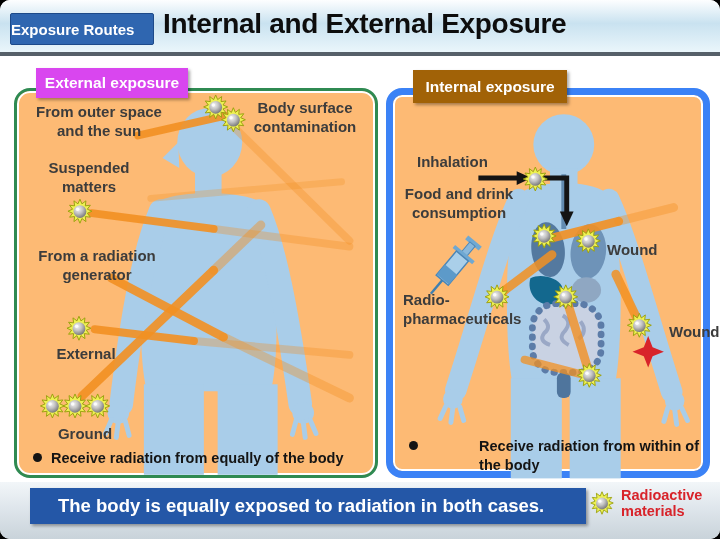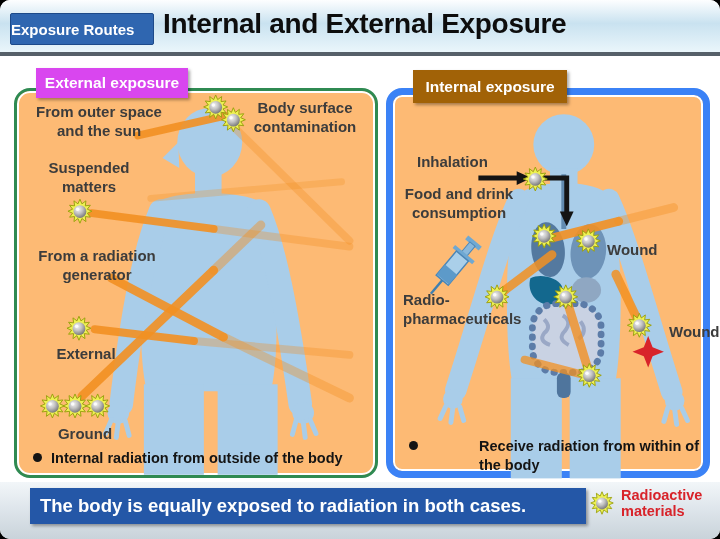--- a/index.html
+++ b/index.html
@@ -28,21 +28,21 @@
   .lbl{position:absolute;z-index:2;color:#3c3c3c;font-weight:700;font-size:15px;line-height:1.26;text-align:center;}
   .lbl.la{text-align:left;}
   .bullet-row{position:absolute;z-index:2;display:flex;align-items:flex-start;color:#141414;font-weight:700;font-size:14.5px;line-height:1.3;text-align:left;}
   .bullet-dot{width:9px;height:9px;border-radius:50%;background:#141414;margin:4px 9px 0 0;flex:0 0 auto;}
 
   
   .bottom-zone{position:absolute;left:0;top:482px;width:720px;height:57px;
     background:linear-gradient(180deg,#f2f6f9 0%,#dfe6ec 45%,#c9d3da 100%);z-index:0;}
   .bottom-bar{position:absolute;left:30px;top:488px;width:556px;height:36px;background:#2457a7;
     box-shadow:2px 2px 3px rgba(0,0,0,.35);display:flex;align-items:center;z-index:2;}
-  .bottom-bar span{color:#fff;font-size:18.5px;font-weight:700;padding-left:10px;white-space:nowrap;}
+  .bottom-bar span{color:#fff;font-size:18.5px;font-weight:700;padding-left:10px;white-space:nowrap;margin-left:18px;}
   .legend{position:absolute;left:590px;top:487px;display:flex;align-items:center;z-index:2;}
   .legend .legend-text{color:#d8232a;font-size:14.5px;font-weight:700;line-height:1.12;margin-left:7px;}
 </style>
 </head>
 <body>
 
 <div class="slide">
 
   <div class="top-band"></div>
   <div class="badge">
@@ -120,21 +120,21 @@
       <span>matters</span>
     </div>
     <div class="lbl" style="left:12px;top:156px;width:136px;">
       <span>From a radiation</span><br>
       <span>generator</span>
     </div>
     <div class="lbl" style="left:26px;top:254px;width:86px;">External</div>
     <div class="lbl" style="left:30px;top:334px;width:76px;">Ground</div>
     <div class="bullet-row" style="left:16px;top:358px;width:338px;">
       <span class="bullet-dot"></span>
-      <span>Internal radiation from outside of the body</span>
+      <span>Receive radiation from equally of the body</span>
     </div>
   </div>
 
   <div class="panel right">
     <svg class="art" width="318" height="384" viewBox="0 0 324 390">
 
       <g fill="#a9cde9" stroke="none">
         <circle cx="174" cy="50" r="31"></circle>
         <rect x="160" y="74" width="28" height="24"></rect>
         <path d="M132,98 C150,86 198,86 216,98 C228,125 232,165 232,205 C232,245 230,275 226,295 L122,295 C118,275 116,245 116,205 C116,165 120,125 132,98 Z"></path>

